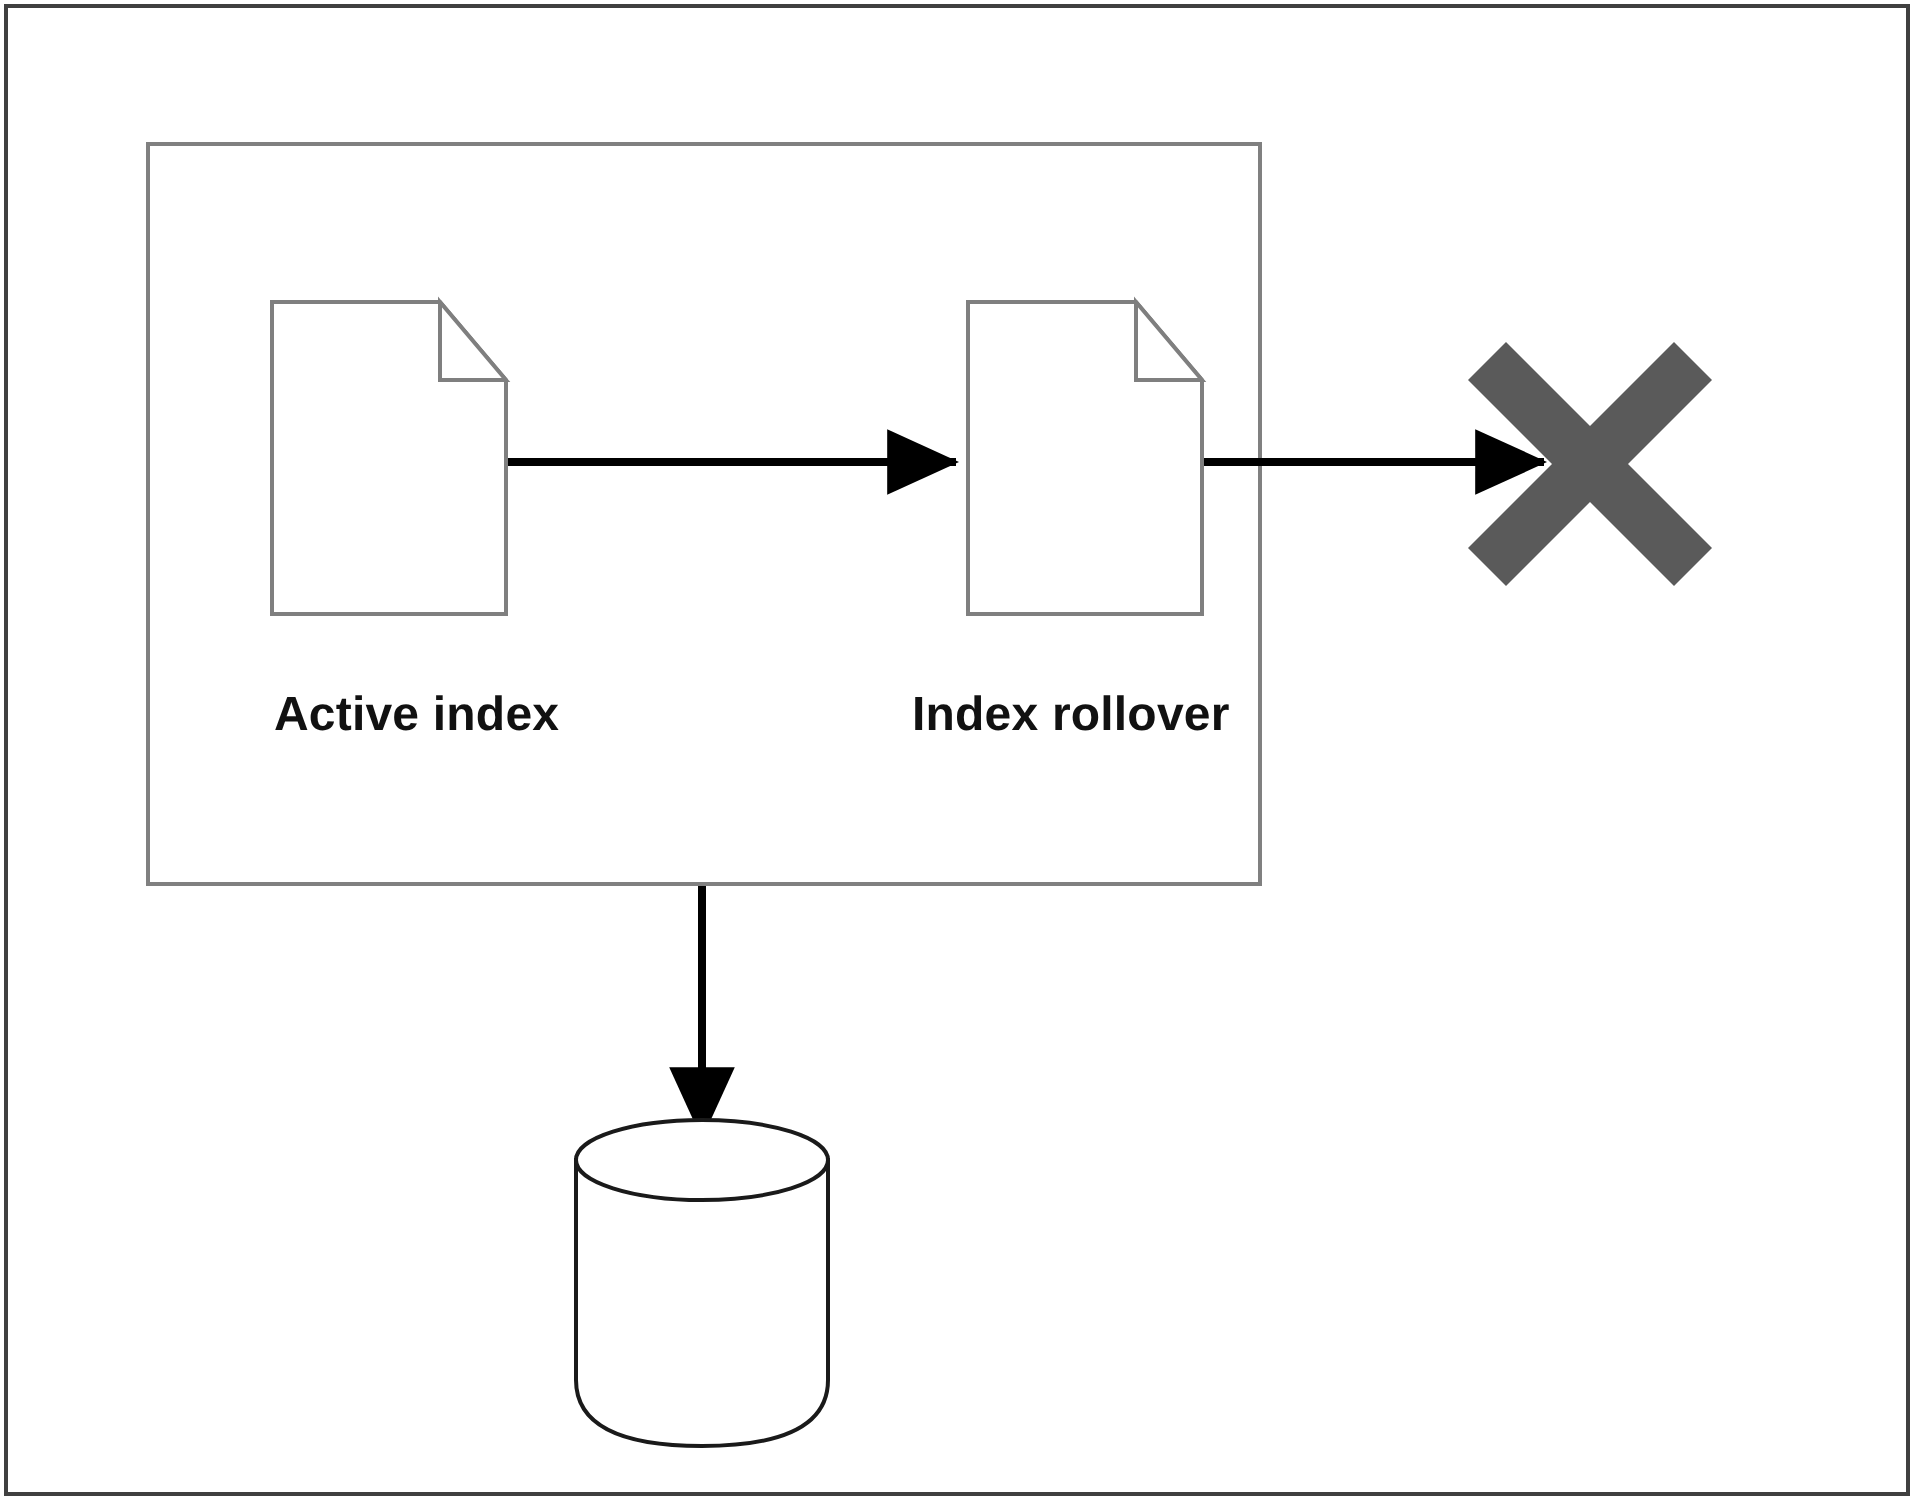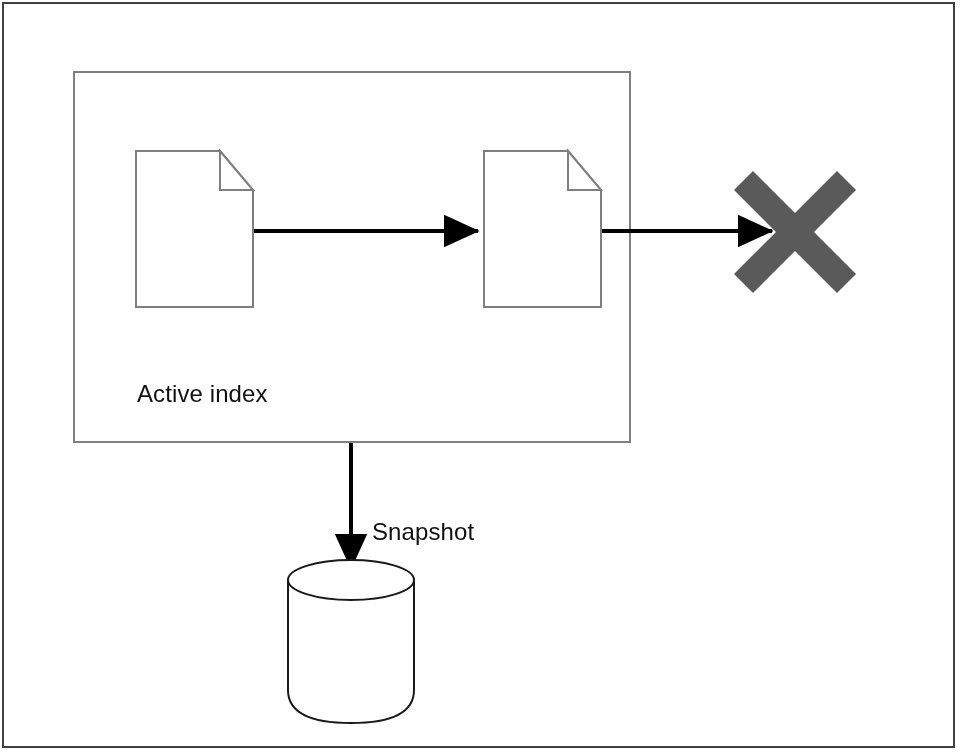--- a/index.html
+++ b/index.html
@@ -46,23 +46,22 @@
     width: 960px;
     height: 753px;
     overflow: visible;
   }
   .node-label {
     position: absolute;
     font-size: 24px;
     line-height: 30px;
     color: #111111;
     white-space: nowrap;
-    font-weight: 400;
+    font-weight: 700;
     letter-spacing: 0.1px;
-    margin-top: 36px;
   }
   #label-active-index  { left: 137px; top: 343px; }
   #label-index-rollover{ left: 456px; top: 343px; }
   #label-delete-index  { left: 718px; top: 348px; }
   #label-snapshot      { left: 372px; top: 481px; }
 </style>
 </head>
 <body>
 
 <div id="canvas">
@@ -103,17 +102,17 @@
 
     <g>
       <path d="M 288 580 L 288 690 Q 288 723 351 723 Q 414 723 414 690 L 414 580 Z" fill="#ffffff" stroke="#1A1A1A" stroke-width="2"></path>
       <ellipse cx="351" cy="580" rx="63" ry="20" fill="#ffffff" stroke="#1A1A1A" stroke-width="2"></ellipse>
     </g>
 
   </svg>
 
   <div class="node-label" id="label-active-index">Active index</div>
 
+  <div class="node-label" id="label-index-rollover">Index rollover</div>
 
 
-  <div class="node-label" id="label-snapshot">Snapshot</div>
 
 </div>
 
 </body></html>

